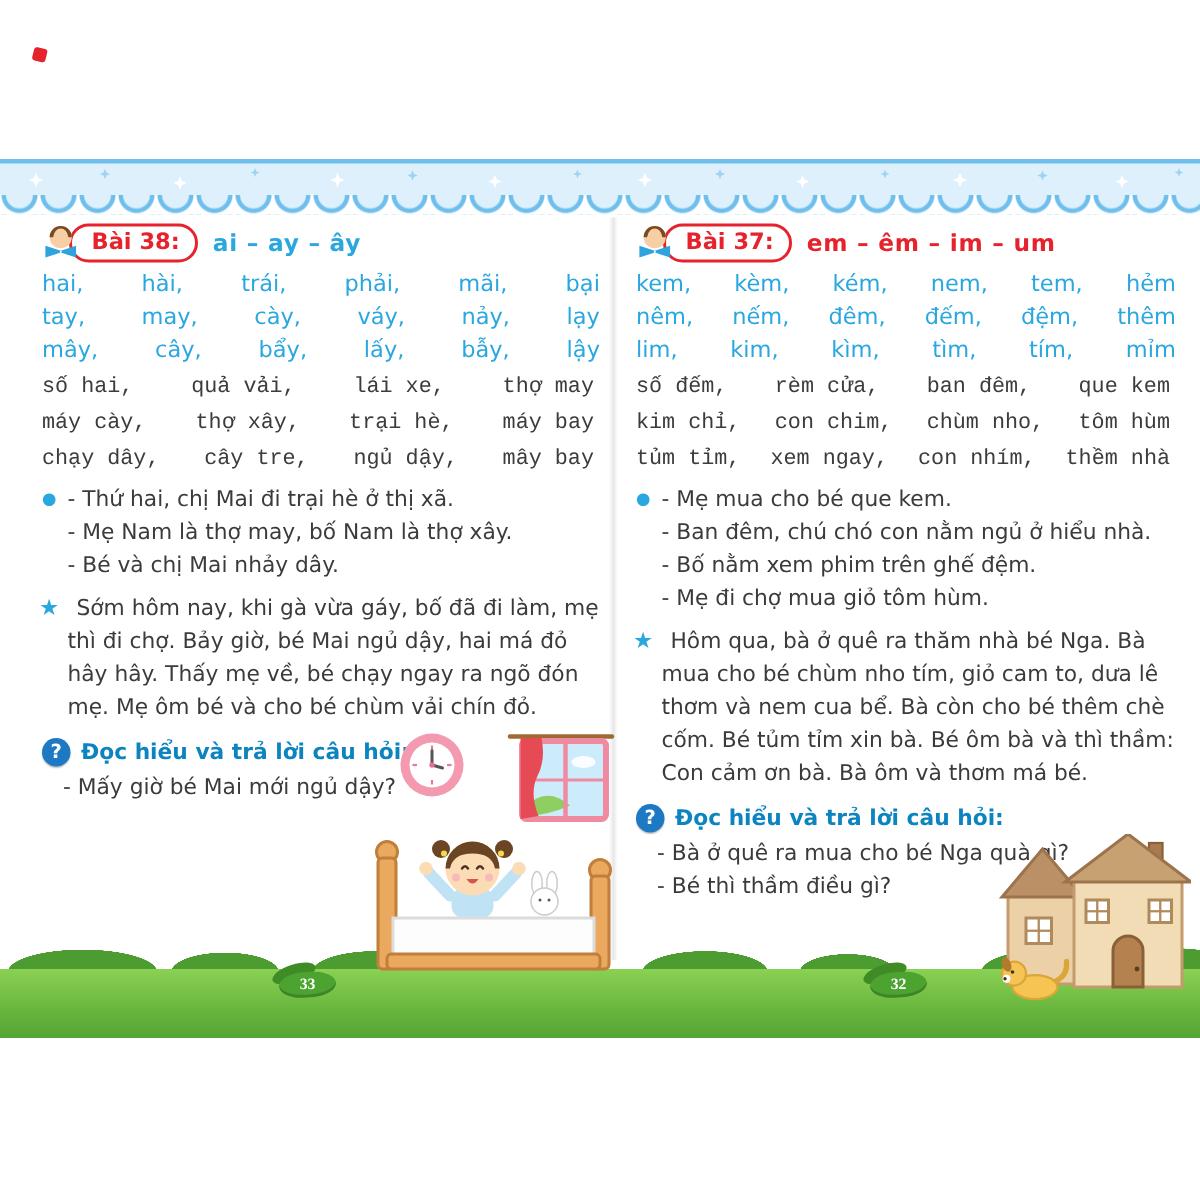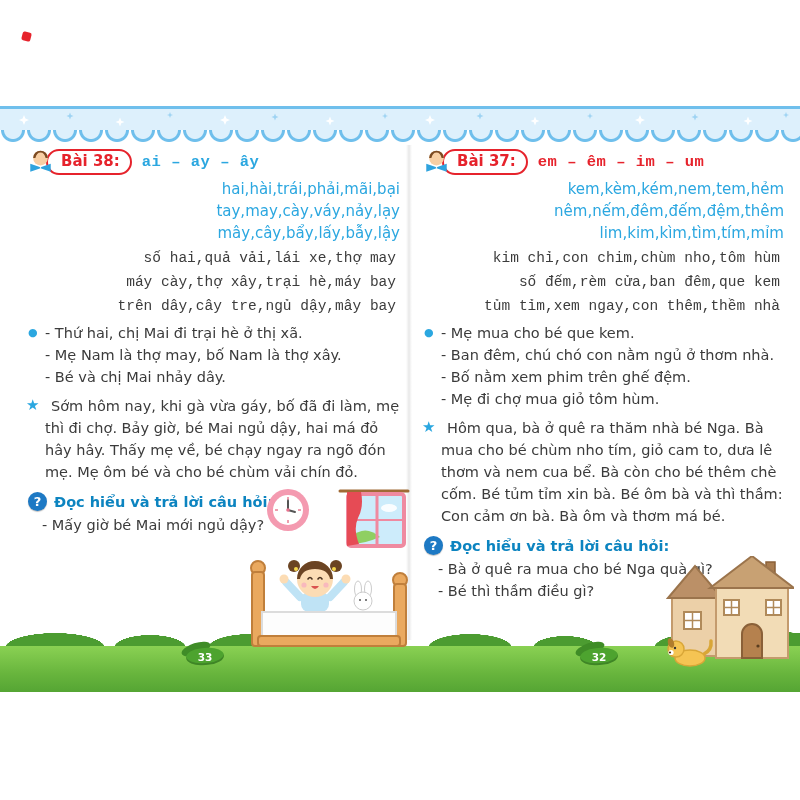--- a/index.html
+++ b/index.html
@@ -22,25 +22,25 @@
 
   
   .page{position:absolute;top:148px;color:var(--ink,#3b3b3b);z-index:2;}
   .page.left{left:28px;width:378px;}
   .page.right{left:424px;width:366px;}
 
   .lesson-header{display:flex;align-items:center;height:27px;margin-bottom:3px;}
   .kid-icon{width:25px;height:25px;margin-right:2px;position:relative;z-index:1;flex:0 0 auto;}
   .lesson-pill{border:2px solid var(--red,#e6232c);border-radius:14px;padding:0 10px 1px 13px;margin-left:-9px;
                color:var(--red,#e6232c);font-weight:bold;font-size:15px;line-height:21px;background:#fff;}
-  .lesson-sounds{margin-left:10px;font-weight:bold;font-size:15.5px;letter-spacing:.5px;font-family:Liberation Mono, monospace;}
+  .lesson-sounds{margin-left:10px;font-weight:bold;font-size:15.5px;letter-spacing:.5px;}
   .left .lesson-sounds{color:var(--blue,#2ba7e0);}
   .right .lesson-sounds{color:var(--red,#e6232c);}
 
-  .grid-row{display:flex;justify-content:flex-end;}
+  .grid-row{display:flex;justify-content:space-between;}
   .blue-grid{margin:2px 6px 2px 0;}
   .blue-grid .cell{color:var(--blue,#2ba7e0);font-size:15px;line-height:22px;}
   .black-grid{margin:2px 10px 3px 0;font-family:Liberation Mono, monospace;}
   .black-grid .cell{color:#3c3c3c;font-size:14.5px;line-height:24px;}
 
   .bullet-group{position:relative;padding-left:17px;margin-top:4px;}
   .bullet-dot{position:absolute;left:0;top:4px;color:var(--blue,#2ba7e0);font-size:11px;}
   .text-line{display:block;font-size:14.5px;line-height:22px;}
 
   .star-group{position:relative;padding-left:17px;margin-top:7px;}
@@ -67,21 +67,21 @@
       radial-gradient(42px 14px at 250px 17px, var(--grass-dark,#4c9c31) 99%, rgba(0,0,0,0) 100%),
       radial-gradient(55px 16px at 340px 17px, var(--grass-dark,#4c9c31) 99%, rgba(0,0,0,0) 100%),
       radial-gradient(42px 14px at 470px 17px, var(--grass-dark,#4c9c31) 99%, rgba(0,0,0,0) 100%),
       radial-gradient(32px 12px at 565px 17px, var(--grass-dark,#4c9c31) 99%, rgba(0,0,0,0) 100%),
       radial-gradient(46px 15px at 700px 17px, var(--grass-dark,#4c9c31) 99%, rgba(0,0,0,0) 100%),
       radial-gradient(52px 16px at 780px 17px, var(--grass-dark,#4c9c31) 99%, rgba(0,0,0,0) 100%);}
   .grass{position:absolute;left:0;top:646px;width:800px;height:46px;z-index:3;
          background:linear-gradient(180deg,#8ad153 0%,var(--grass,#68b53d) 60%,#55a534 100%);}
 
   
-  .leaf{position:absolute;width:38px;height:17px;z-index:6;}
+  .leaf{position:absolute;width:38px;height:17px;z-index:6;font-family:Liberation Serif, serif;}
   .leaf-left{left:186px;top:648px;}
   .leaf-right{left:580px;top:648px;}
   .leaf .back{position:absolute;left:-5px;top:-5px;width:30px;height:12px;background:#3f8c27;
               border-radius:50%;transform:rotate(-18deg);}
   .leaf .main{position:absolute;left:0;top:0;right:0;bottom:0;background:var(--leaf,#4da32f);
               border-radius:50%/58%;transform:rotate(-4deg);box-shadow:inset 0 -2px 0 rgba(0,0,0,.18);}
   .leaf .num{position:absolute;left:0;top:0;right:0;bottom:0;display:flex;align-items:center;justify-content:center;
              color:#fff;font-size:10.5px;font-weight:bold;}
 </style>
 </head>
@@ -166,21 +166,21 @@
           <span class="cell">lái xe,</span>
           <span class="cell">thợ may</span>
         </div>
       <div class="grid-row">
           <span class="cell">máy cày,</span>
           <span class="cell">thợ xây,</span>
           <span class="cell">trại hè,</span>
           <span class="cell">máy bay</span>
         </div>
       <div class="grid-row">
-          <span class="cell">trên dây,</span>
+          <span class="cell">chạy dây,</span>
           <span class="cell">cây tre,</span>
           <span class="cell">ngủ dậy,</span>
           <span class="cell">mây bay</span>
         </div>
     </div>
 
     <div class="bullet-group">
       <span class="bullet-dot">●</span>
       <div>
           <span class="text-line">- Thứ hai, chị Mai đi trại hè ở thị xã.</span>
@@ -241,44 +241,44 @@
           <span class="cell">kim,</span>
           <span class="cell">kìm,</span>
           <span class="cell">tìm,</span>
           <span class="cell">tím,</span>
           <span class="cell">mỉm</span>
         </div>
     </div>
 
     <div class="black-grid">
       <div class="grid-row">
+          <span class="cell">số đếm,</span>
+          <span class="cell">rèm cửa,</span>
+          <span class="cell">ban đêm,</span>
+          <span class="cell">que kem</span>
+        </div>
+      <div class="grid-row">
           <span class="cell">kim chỉ,</span>
           <span class="cell">con chim,</span>
           <span class="cell">chùm nho,</span>
           <span class="cell">tôm hùm</span>
         </div>
       <div class="grid-row">
-          <span class="cell">số đếm,</span>
-          <span class="cell">rèm cửa,</span>
-          <span class="cell">ban đêm,</span>
-          <span class="cell">que kem</span>
-        </div>
-      <div class="grid-row">
           <span class="cell">tủm tỉm,</span>
           <span class="cell">xem ngay,</span>
-          <span class="cell">con thêm,</span>
+          <span class="cell">con nhím,</span>
           <span class="cell">thềm nhà</span>
         </div>
     </div>
 
     <div class="bullet-group">
       <span class="bullet-dot">●</span>
       <div>
           <span class="text-line">- Mẹ mua cho bé que kem.</span>
-          <span class="text-line">- Ban đêm, chú chó con nằm ngủ ở thơm nhà.</span>
+          <span class="text-line">- Ban đêm, chú chó con nằm ngủ ở hiểu nhà.</span>
           <span class="text-line">- Bố nằm xem phim trên ghế đệm.</span>
           <span class="text-line">- Mẹ đi chợ mua giỏ tôm hùm.</span>
         </div>
     </div>
 
     <div class="star-group">
       <span class="star-marker">★</span>
       <p class="star-text">Hôm qua, bà ở quê ra thăm nhà bé Nga. Bà mua cho bé chùm nho tím, giỏ cam to, dưa lê thơm và nem cua bể. Bà còn cho bé thêm chè cốm. Bé tủm tỉm xin bà. Bé ôm bà và thì thầm: Con cảm ơn bà. Bà ôm và thơm má bé.</p>
     </div>
 

